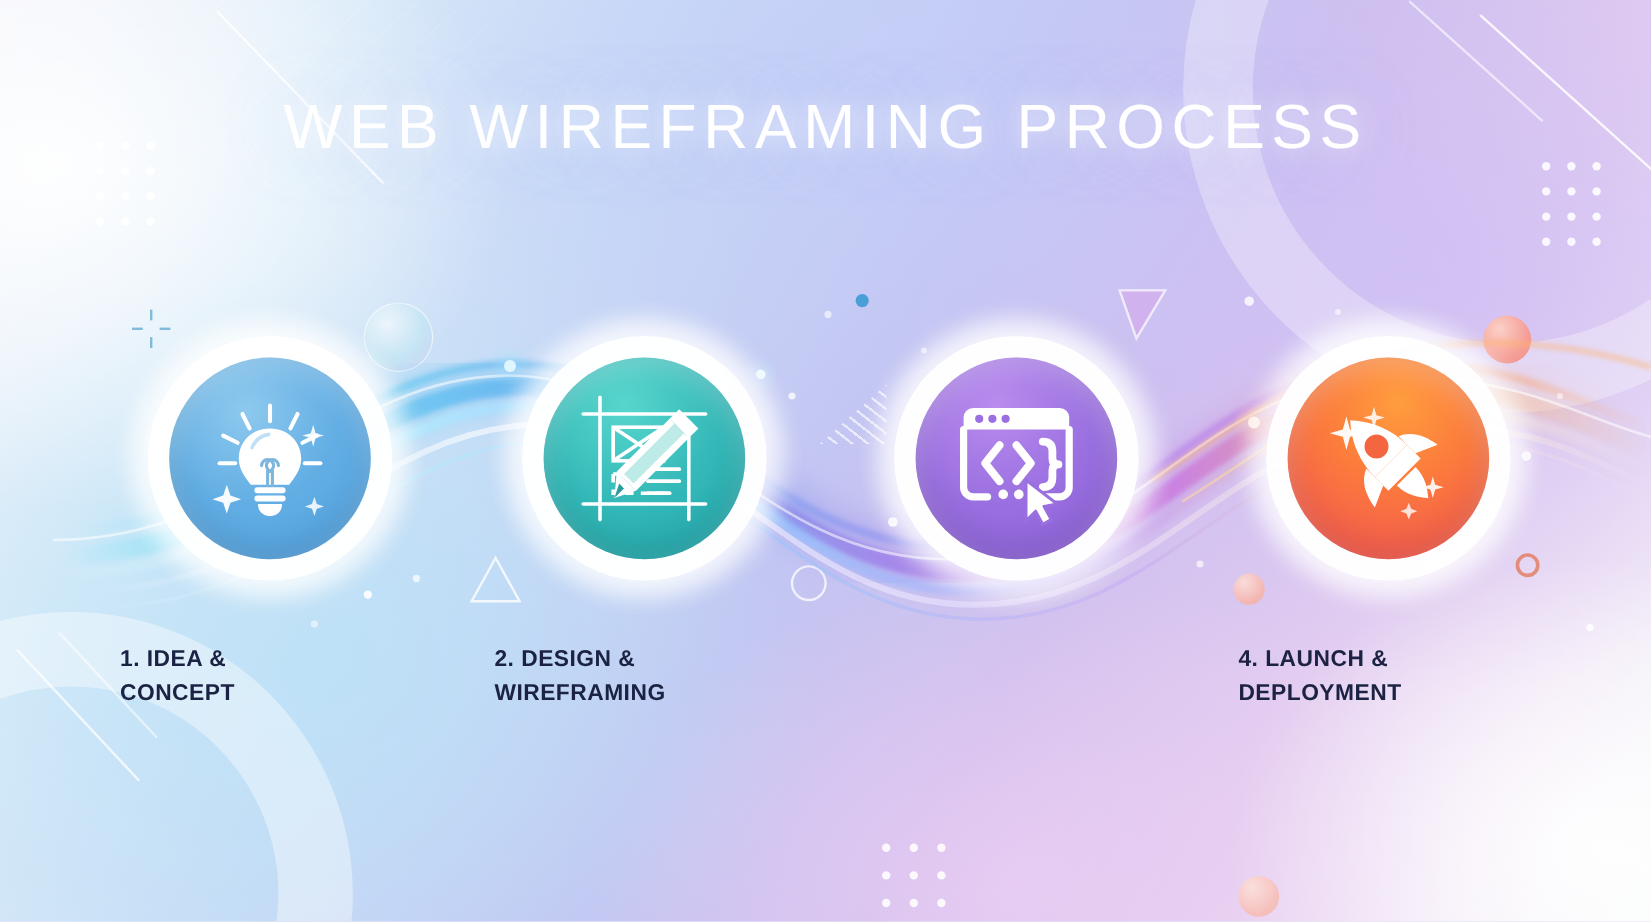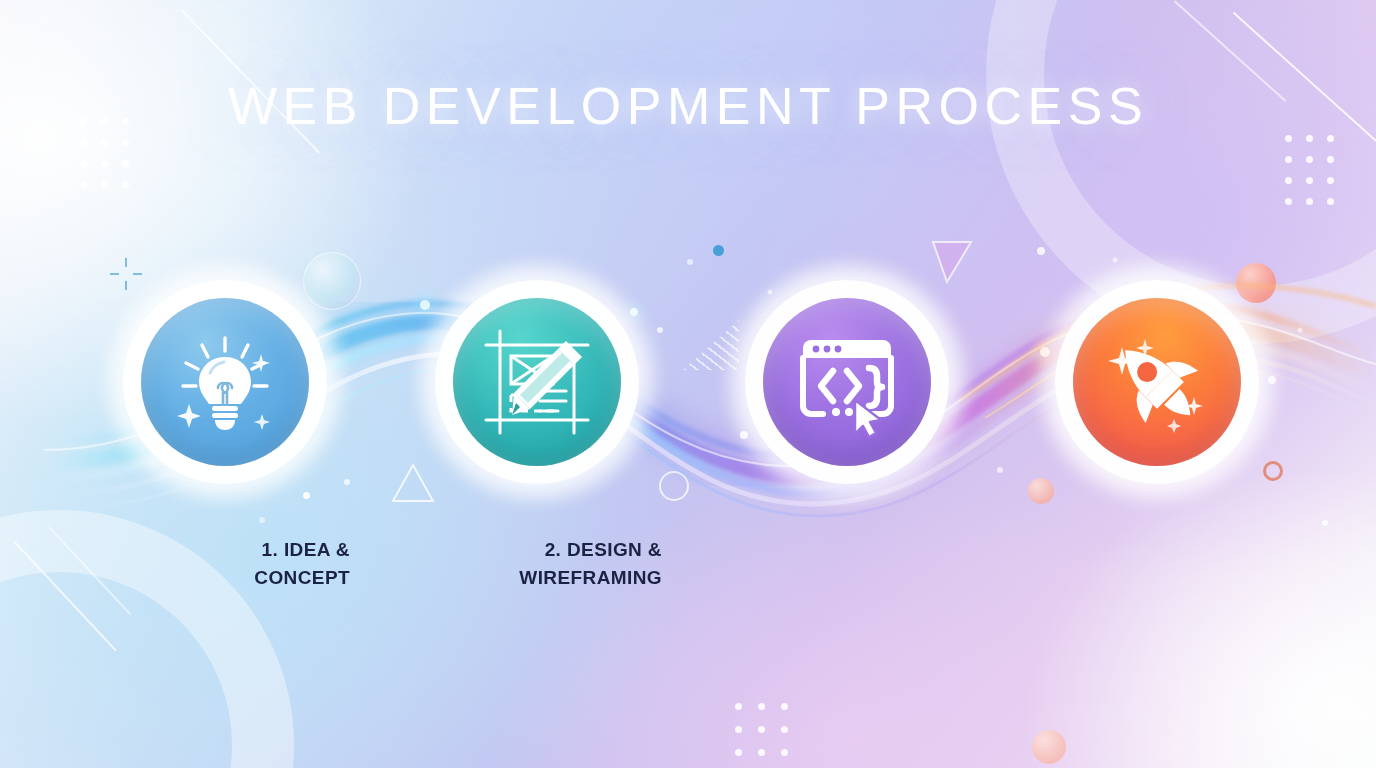--- a/index.html
+++ b/index.html
@@ -117,21 +117,21 @@
     font-size:52px;
     font-weight:300;
     letter-spacing:5.5px;
     color:#ffffff;
     text-shadow:0 0 22px rgba(255,255,255,0.75), 0 0 46px rgba(190,205,255,0.55);
     white-space:nowrap;
   }
 
   
   #steps { position:absolute; left:0; top:0; width:1376px; height:768px; }
-  .step { position:absolute; width:250px; text-align:right; }
+  .step { position:absolute; width:250px; text-align:left; }
   .step-1 { left:100px; top:280px; }
   .step-2 { left:412px; top:280px; }
   .step-3 { left:722px; top:280px; }
   .step-4 { left:1032px; top:280px; }
 
   .circle-wrap {
     position:relative; width:204px; height:204px; margin:0 auto;
     border-radius:50%;
     display:flex; align-items:center; justify-content:center;
   }
@@ -436,19 +436,21 @@
               <path d="M48 80 C 48 92 54 100 59 106 C 64 100 70 92 70 80 Z" fill="#ffffff"></path>
               <path d="M52 82 q3 8 0 14 q4 -3 7 2 q3 -5 7 -2 q-3 -6 0 -14 z" fill="#ffffff" opacity="0.9"></path>
             </g>
             <path d="M24 24 L27 35 L38 38 L27 41 L24 52 L21 41 L10 38 L21 35 Z" fill="#ffffff" opacity="0.95"></path>
             <path d="M47 16 L49 23 L56 25 L49 27 L47 34 L45 27 L38 25 L45 23 Z" fill="#ffffff" opacity="0.85"></path>
             <path d="M96 74 L98 81 L105 83 L98 85 L96 92 L94 85 L87 83 L94 81 Z" fill="#ffffff" opacity="0.9"></path>
             <path d="M76 96 L78 101 L83 103 L78 105 L76 110 L74 105 L69 103 L74 101 Z" fill="#ffffff" opacity="0.8"></path>
           </svg>
         </div>
       </div>
+      <div class="step-label">4. LAUNCH &amp;
+DEPLOYMENT</div>
     </div>
 
   </div>
 
-  <div id="title">WEB DEVELOPMENT PROCESS</div>
+  <div id="title">WEB WIREFRAMING PROCESS</div>
 
 </div>
 
 </body></html>

